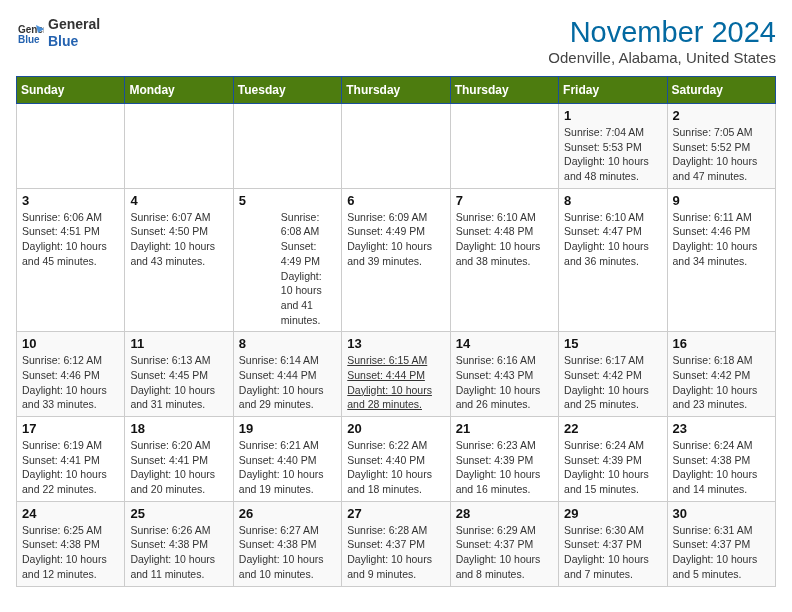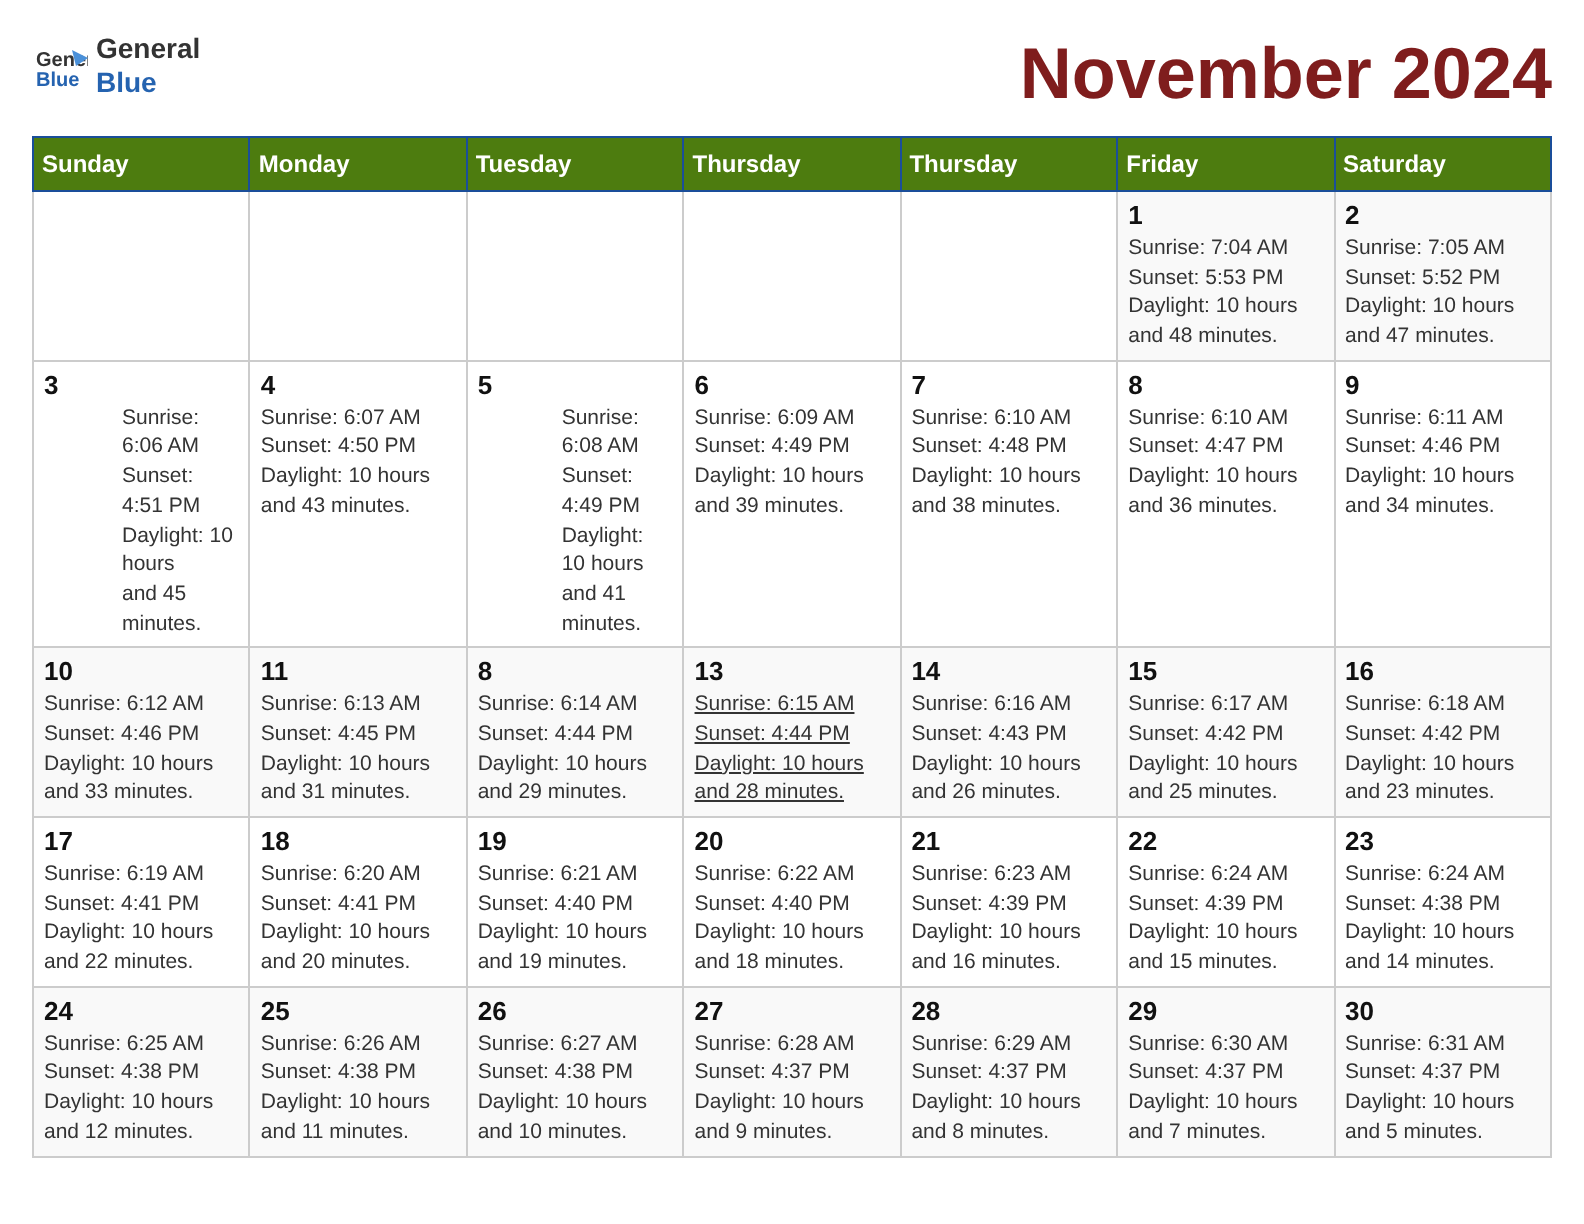--- a/index.html
+++ b/index.html
@@ -28,23 +28,23 @@
     .logo-general { color: #333; font-weight: bold; }
     .logo-blue { color: #2563b0; font-weight: bold; }
     .logo-icon {
       width: 28px;
       height: 28px;
     }
     .title-block {
       text-align: right;
     }
     .month-title {
-      font-size: 36px;
-      font-weight: bold;
-      color: #7f1d1d;
+      font-size: 29px;
+      font-weight: normal;
+      color: #0369a1;
     }
     .location {
       font-size: 15px;
       color: #444;
     }
     .calendar {
       width: 100%;
       border-collapse: collapse;
       font-size: 11px;
     }
@@ -97,20 +97,21 @@
       <polygon points="20,6 28,10 22,14" fill="#4a90d9"></polygon>
       <text x="2" y="24" font-size="10" font-weight="bold" fill="#2563b0">Blue</text>
     </svg>
     <div class="logo-text">
       <div class="logo-general">General</div>
       <div class="logo-blue">Blue</div>
     </div>
   </div>
   <div class="title-block">
     <div class="month-title">November 2024</div>
+    <div class="location">Odenville, Alabama, United States</div>
   </div>
 </div>
 
 <table class="calendar">
   <thead>
     <tr>
     <th>Sunday</th>
         <th>Monday</th>
         <th>Tuesday</th>
         <th>Thursday</th>
@@ -137,21 +138,21 @@
           <span class="day-number">2</span>
           <div class="day-info" style="white-space: pre-line;">Sunrise: 7:05 AM
 Sunset: 5:52 PM
 Daylight: 10 hours
 and 47 minutes.</div>
         </td>
       </tr>
       <tr>
         <td>
           <span class="day-number">3</span>
-          <div class="day-info" style="white-space: pre-line; margin-left: 39px;">Sunrise: 6:06 AM
+          <div class="day-info" style="white-space: pre-line;">Sunrise: 6:06 AM
 Sunset: 4:51 PM
 Daylight: 10 hours
 and 45 minutes.</div>
         </td>
         <td>
           <span class="day-number">4</span>
           <div class="day-info" style="white-space: pre-line;">Sunrise: 6:07 AM
 Sunset: 4:50 PM
 Daylight: 10 hours
 and 43 minutes.</div>

